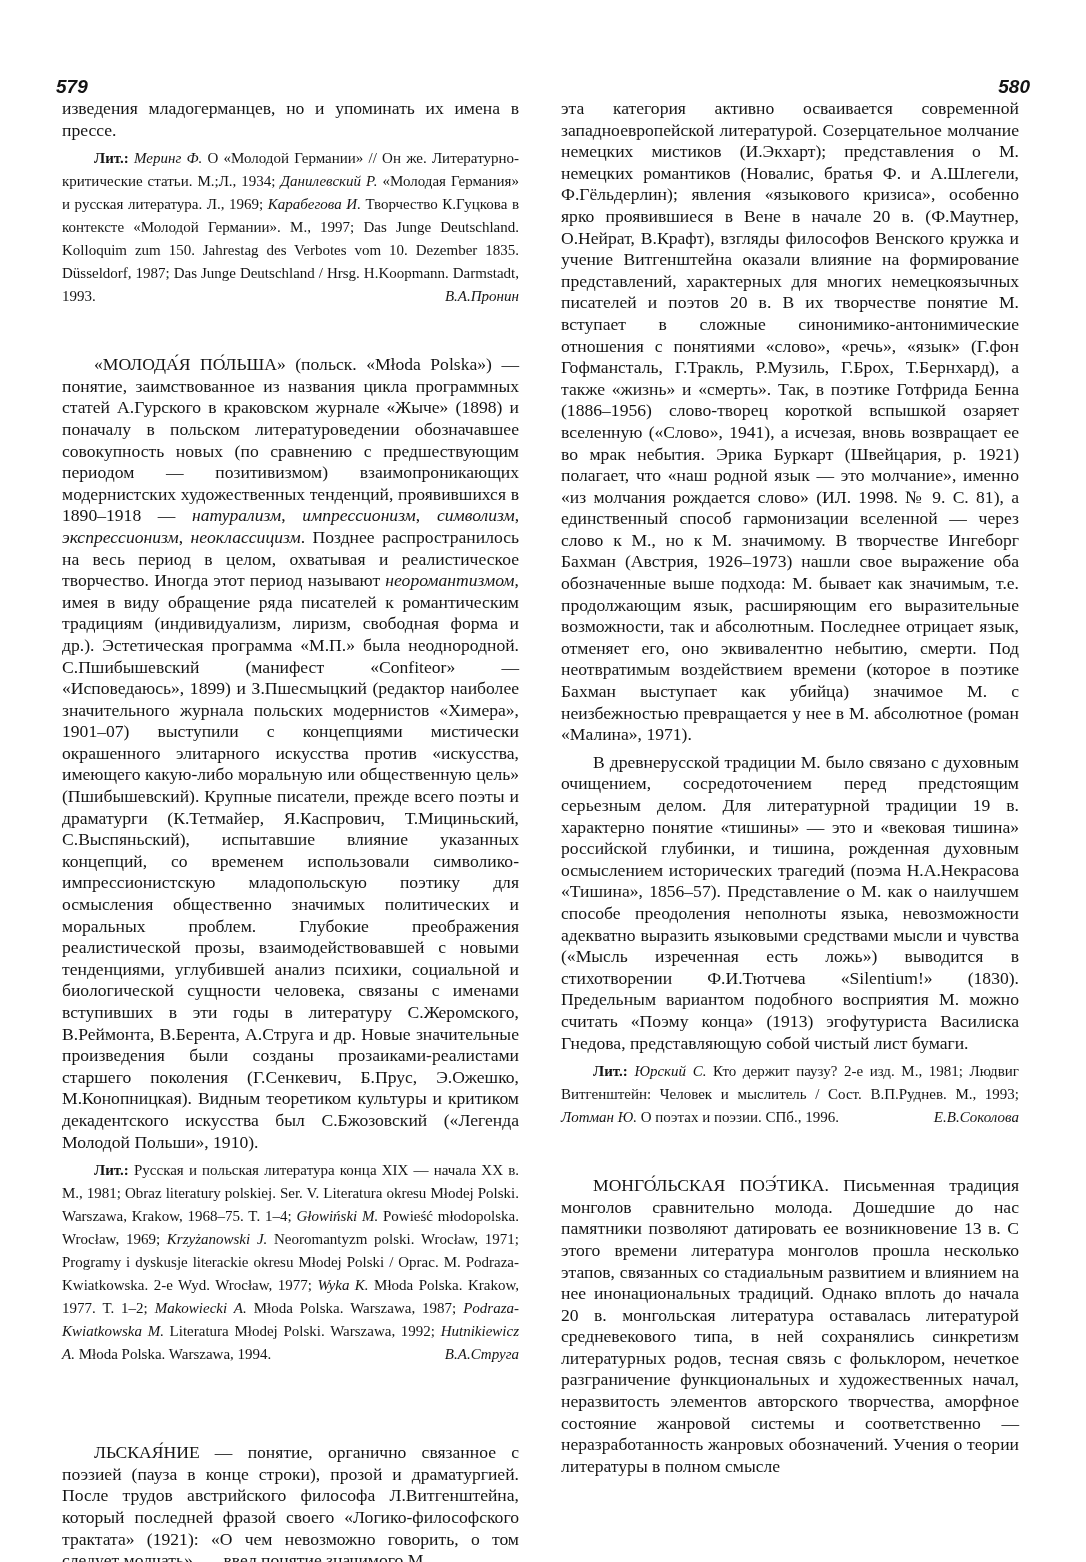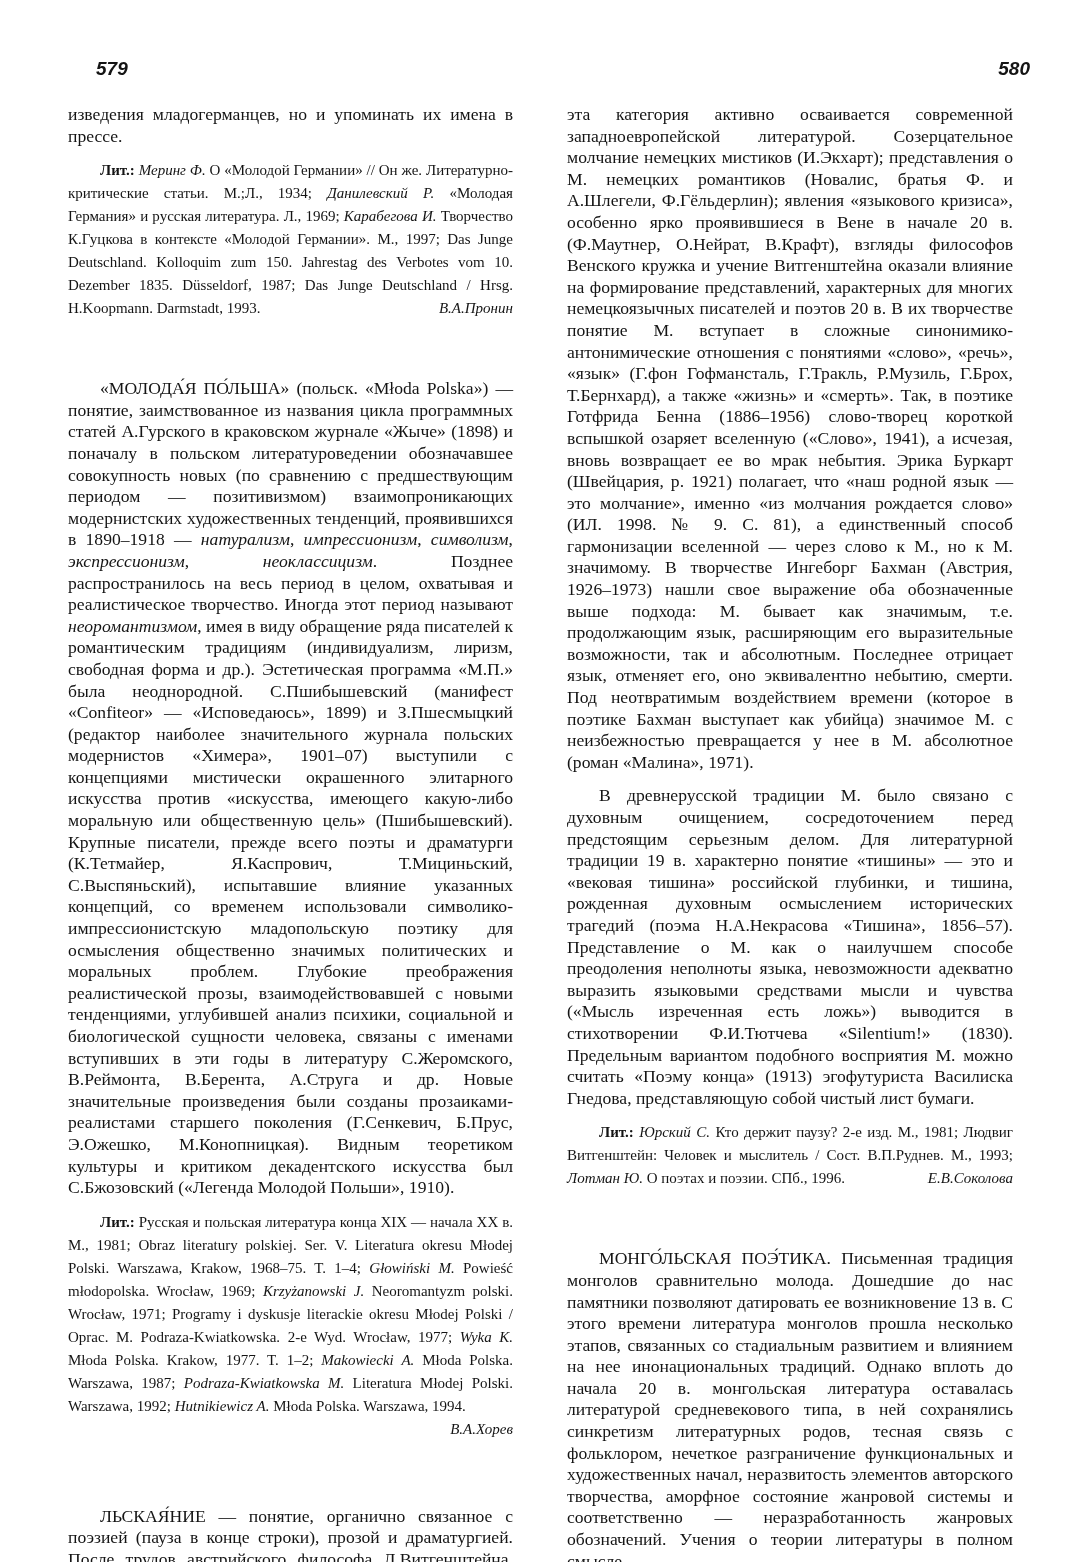--- a/index.html
+++ b/index.html
@@ -1,25 +1,25 @@
 <!DOCTYPE html>
 <html><head>
   <meta charset="utf-8">
   <style>
     html, body { margin: 0; padding: 0; background: #ffffff; }
     body { width: 1086px; height: 1562px; position: relative; overflow: hidden; color: #141414; font-family: "Liberation Serif", serif; }
     .running-head { position: absolute; top: 58px; left: 56px; width: 974px; height: 30px; }
-    .pnum { position: absolute; top: 0; font-family: "Liberation Sans", sans-serif; font-weight: bold; font-style: italic; font-size: 19px; margin-left: 40px; }
+    .pnum { position: absolute; top: 18px; font-family: "Liberation Sans", sans-serif; font-weight: bold; font-style: italic; font-size: 19px; }
     .pnum.left { left: 0; }
     .pnum.right { right: 0; }
     .rh-title { position: absolute; top: 0; left: 0; right: 0; text-align: center; font-family: "Liberation Sans", sans-serif; font-weight: bold; font-size: 19px; letter-spacing: 0.2px; }
     .col { position: absolute; top: 92px; width: 469px; }
     .col.left { left: 56px; }
     .col.right { left: 555px; width: 470px; }
-    p { margin: 12px; text-align: justify; font-size: 17.6px; line-height: 21.6px; hyphens: manual; }
+    p { margin: 6px; text-align: justify; font-size: 17.6px; line-height: 21.6px; hyphens: manual; }
     p.indent { text-indent: 32px; }
     p.lit { font-size: 15px; line-height: 23px; text-indent: 32px; margin-top: 4px; }
     .lit-label { font-weight: bold; }
     .i { font-style: italic; }
     .author { float: right; font-style: italic; }
     .entry-gap { height: 34px; }
     .entry-gap-sm { height: 30px; }
     .headword { font-weight: normal; }
   </style>
 </head>
@@ -39,21 +39,21 @@
   </p>
 
   <div class="entry-gap"></div>
 
   <p class="indent">
     <span class="headword">«МОЛОДА́Я ПО́ЛЬША»</span><span><span> (польск. «Młoda Polska») — понятие, заимствованное из названия цикла программных статей А.Гурского в краковском журнале «Жыче» (1898) и поначалу в польском литературоведении обозначавшее совокупность новых (по сравнению с предшествующим периодом — позитивизмом) взаимопроникающих модернистских художественных тенденций, проявившихся в 1890–1918 — </span><span class="i">натурализм</span><span>, </span><span class="i">импрессионизм</span><span>, </span><span class="i">символизм</span><span>, </span><span class="i">экспрессионизм</span><span>, </span><span class="i">неоклассицизм</span><span>. Позднее распространилось на весь период в целом, охватывая и реалистическое творчество. Иногда этот период называют </span><span class="i">неоромантизмом</span><span>, имея в виду обращение ряда писателей к романтическим традициям (индивидуализм, лиризм, свободная форма и др.). Эстетическая программа «М.П.» была неоднородной. С.Пшибышевский (манифест «Confiteor» — «Исповедаюсь», 1899) и З.Пшесмыцкий (редактор наиболее значительного журнала польских модернистов «Химера», 1901–07) выступили с концепциями мистически окрашенного элитарного искусства против «искусства, имеющего какую-либо моральную или общественную цель» (Пшибышевский). Крупные писатели, прежде всего поэты и драматурги (К.Тетмайер, Я.Каспрович, Т.Мициньский, С.Выспяньский), испытавшие влияние указанных концепций, со временем использовали символико-импрессионистскую младопольскую поэтику для осмысления общественно значимых политических и моральных проблем. Глубокие преображения реалистической прозы, взаимодействовавшей с новыми тенденциями, углубившей анализ психики, социальной и биологической сущности человека, связаны с именами вступивших в эти годы в литературу С.Жеромского, В.Реймонта, В.Берента, А.Струга и др. Новые значительные произведения были созданы прозаиками-реалистами старшего поколения (Г.Сенкевич, Б.Прус, Э.Ожешко, М.Конопницкая). Видным теоретиком культуры и критиком декадентского искусства был С.Бжозовский («Легенда Молодой Польши», 1910).</span></span>
   </p>
   <p class="lit">
     <span class="lit-label">Лит.:</span>
     <span><span> Русская и польская литература конца XIX — начала XX в. М., 1981; Obraz literatury polskiej. Ser. V. Literatura okresu Młodej Polski. Warszawa, Krakow, 1968–75. T. 1–4; </span><span class="i">Głowiński M.</span><span> Powieść młodopolska. Wrocław, 1969; </span><span class="i">Krzyżanowski J.</span><span> Neoromantyzm polski. Wrocław, 1971; Programy i dyskusje literackie okresu Młodej Polski / Oprac. M. Podraza-Kwiatkowska. 2-e Wyd. Wrocław, 1977; </span><span class="i">Wyka K.</span><span> Młoda Polska. Krakow, 1977. T. 1–2; </span><span class="i">Makowiecki A.</span><span> Młoda Polska. Warszawa, 1987; </span><span class="i">Podraza-Kwiatkowska M.</span><span> Literatura Młodej Polski. Warszawa, 1992; </span><span class="i">Hutnikiewicz A.</span><span> Młoda Polska. Warszawa, 1994.</span></span>
-    <span class="author">В.А.Хорев</span>
+    <span class="author">В.А.Струга</span>
   </p>
 
   <div class="entry-gap"></div>
 
 
   <div class="entry-gap-sm"></div>
 
   <p class="indent">
     <span class="headword">ЛЬСКАЯ́НИЕ</span><span> — понятие, органично связанное с поэзией (пауза в конце строки), прозой и драматургией. После трудов австрийского философа Л.Витгенштейна, который последней фразой своего «Логико-философского трактата» (1921): «О чем невозможно говорить, о том следует молчать», — ввел понятие значимого М.,</span>
   </p>

